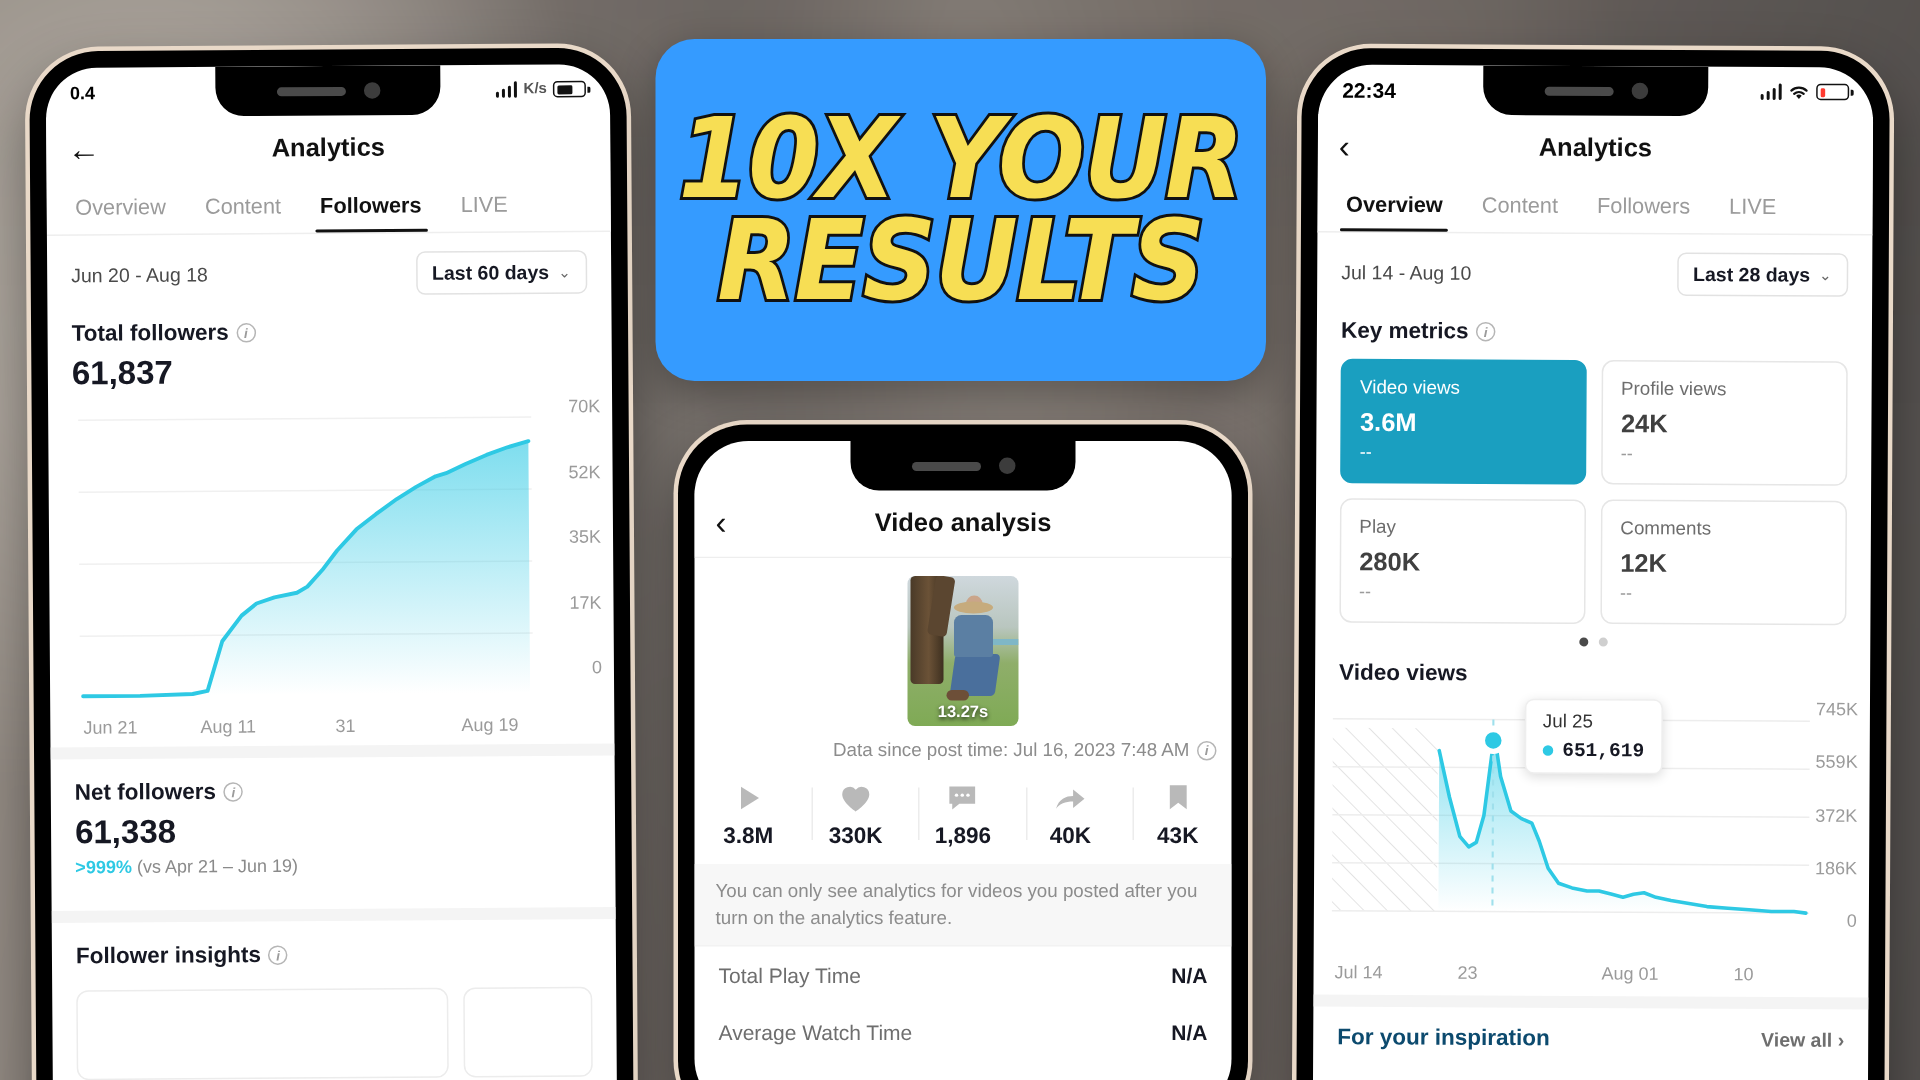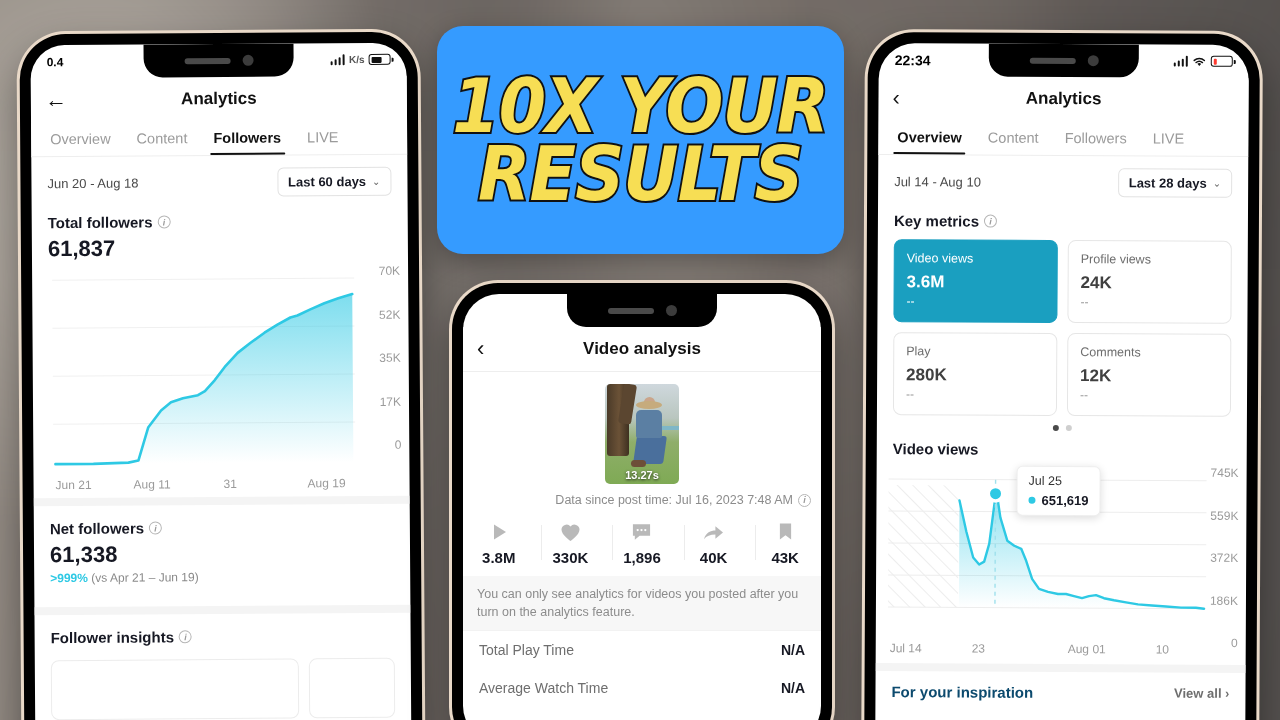--- a/index.html
+++ b/index.html
@@ -132,21 +132,21 @@
   .card.sel .k, .card.sel .v, .card.sel .s { color:#fff; }
   .dots { display:flex; justify-content:center; gap:7px; padding:9px 0 2px; }
   .dots i { width:6px; height:6px; border-radius:50%; background:#cfcfcf; display:block; }
   .dots i.on { background:#4a4a4a; }
   .tooltip { position:absolute; background:#fff; border:1px solid #eee;
              border-radius:6px; box-shadow:0 2px 8px rgba(0,0,0,.14);
              padding:7px 11px; z-index:9; }
   .tooltip .t { font-size:12.5px; color:#333; }
   .tooltip .r { display:flex; align-items:center; gap:6px; margin-top:5px; }
   .tooltip .r i { width:7px; height:7px; border-radius:50%; background:#2ec9e4; }
-  .tooltip .r b { font-size:13px; color:#161823; font-weight:700; }
+  .tooltip .r b { font-size:13px; color:#161823; font-weight:700;font-family:Liberation Mono, monospace; }
   .footrow { display:flex; align-items:center; justify-content:space-between;
              padding:12px 16px 0; }
   .footrow .h { font-size:15px; font-weight:700; color:#0c4a6e; }
   .footrow .a { font-size:13px; color:#6e6e6e;font-weight:bold; }
 
   
   #banner { position:absolute; left:437px; top:26px; width:407px; height:228px;
             background:#359bff; border-radius:26px; z-index:40;
             display:flex; flex-direction:column; align-items:center;
             justify-content:center; box-shadow:0 8px 26px rgba(0,0,0,.3); }
@@ -486,21 +486,21 @@
         <circle cx="119" cy="28" r="9" fill="#fff"></circle>
         <circle cx="119" cy="28" r="5.5" fill="#2ec9e4"></circle>
       </svg>
       <div class="tooltip" style="left:140px;top:6px">
         <div class="t">Jul 25</div>
         <div class="r">
           <i></i>
           <b>651,619</b>
         </div>
       </div>
-      <div class="ylabels" style="top:5px;bottom:11px">
+      <div class="ylabels" style="top:5px;bottom:40px">
         <span>745K</span>
         <span>559K</span>
         <span>372K</span>
         <span>186K</span>
         <span>0</span>
       </div>
       <div class="xlabels" style="padding:0 0 0 14px">
         <span style="width:82px">Jul 14</span>
         <span style="width:96px">23</span>
         <span style="width:88px">Aug 01</span>

